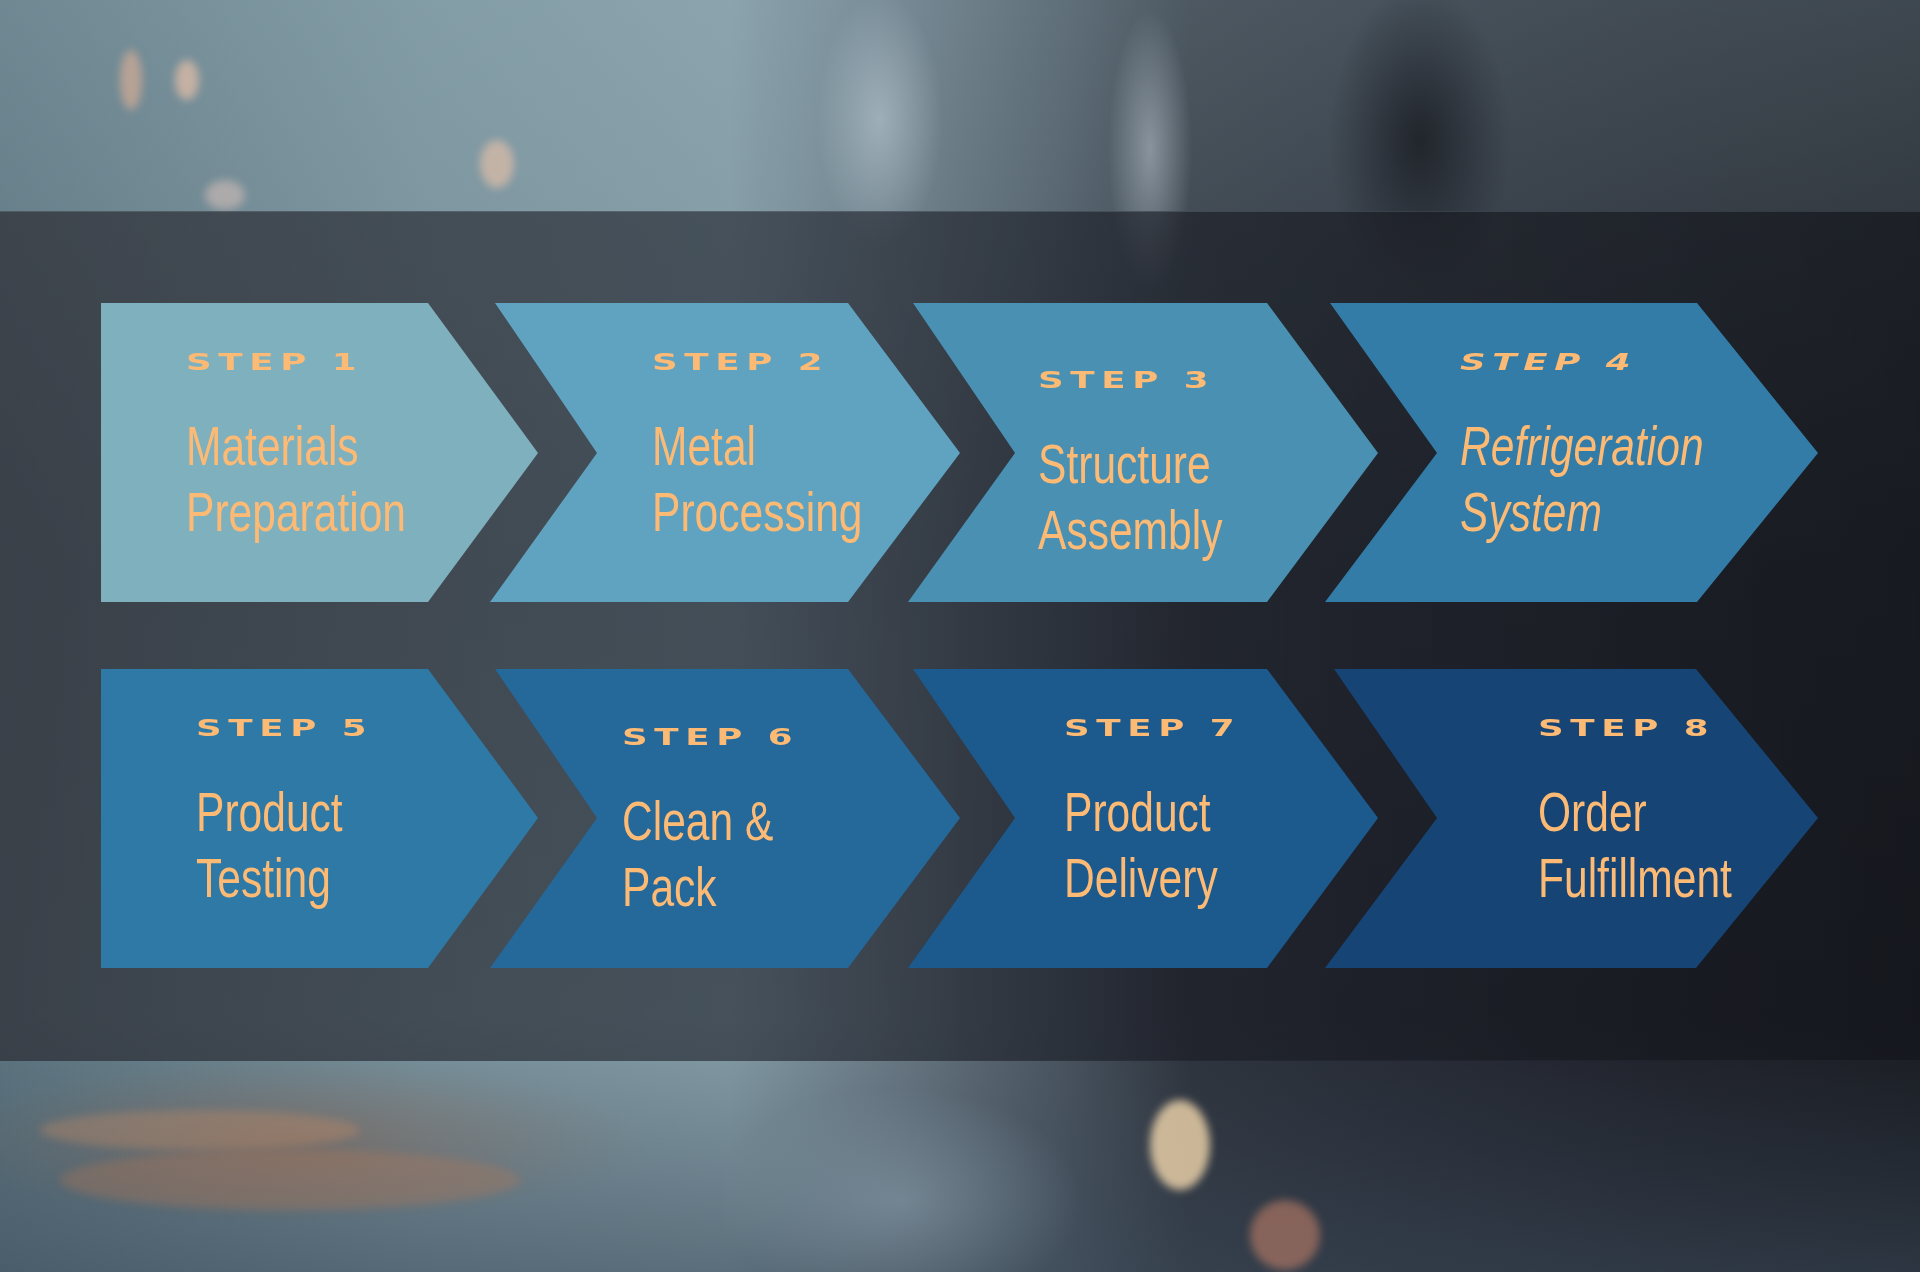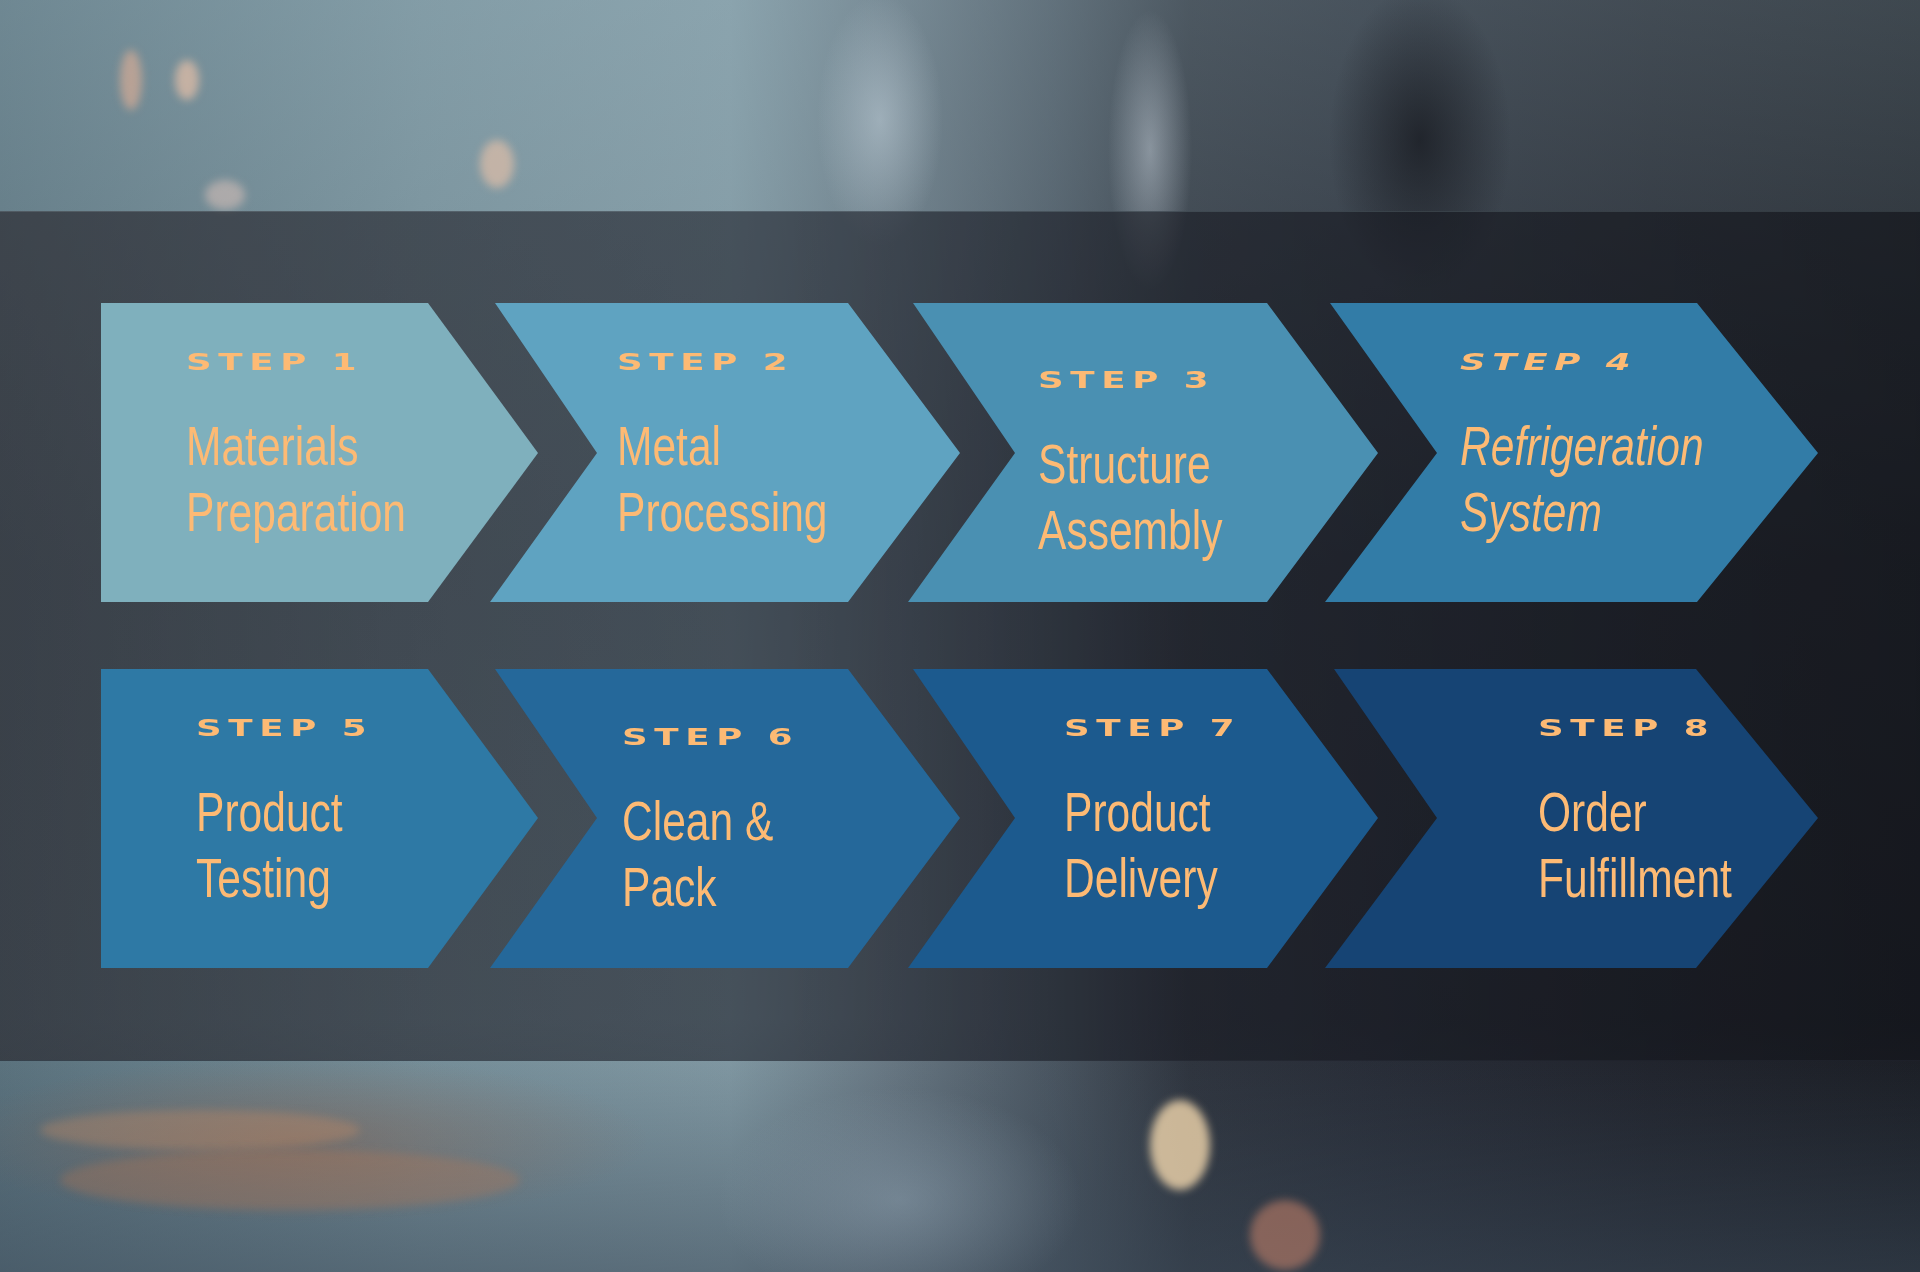--- a/index.html
+++ b/index.html
@@ -95,21 +95,21 @@
   <polygon fill="#164474" points="1334,669 1696,669 1818,818 1696,968 1325,968 1437,818"></polygon>
 </svg>
 
 <div class="step" style="left:186px; top:350px;">
   <span class="step-label">STEP 1</span>
   <span class="step-title">
     <span>Materials</span>
     <span>Preparation</span>
   </span>
 </div>
-<div class="step" style="left:617px; top:350px;">
+<div class="step" style="left:652px; top:350px;">
   <span class="step-label">STEP 2</span>
   <span class="step-title">
     <span>Metal</span>
     <span>Processing</span>
   </span>
 </div>
 <div class="step" style="left:1038px; top:344px;margin-top:24px;">
   <span class="step-label">STEP 3</span>
   <span class="step-title">
     <span>Structure</span>

